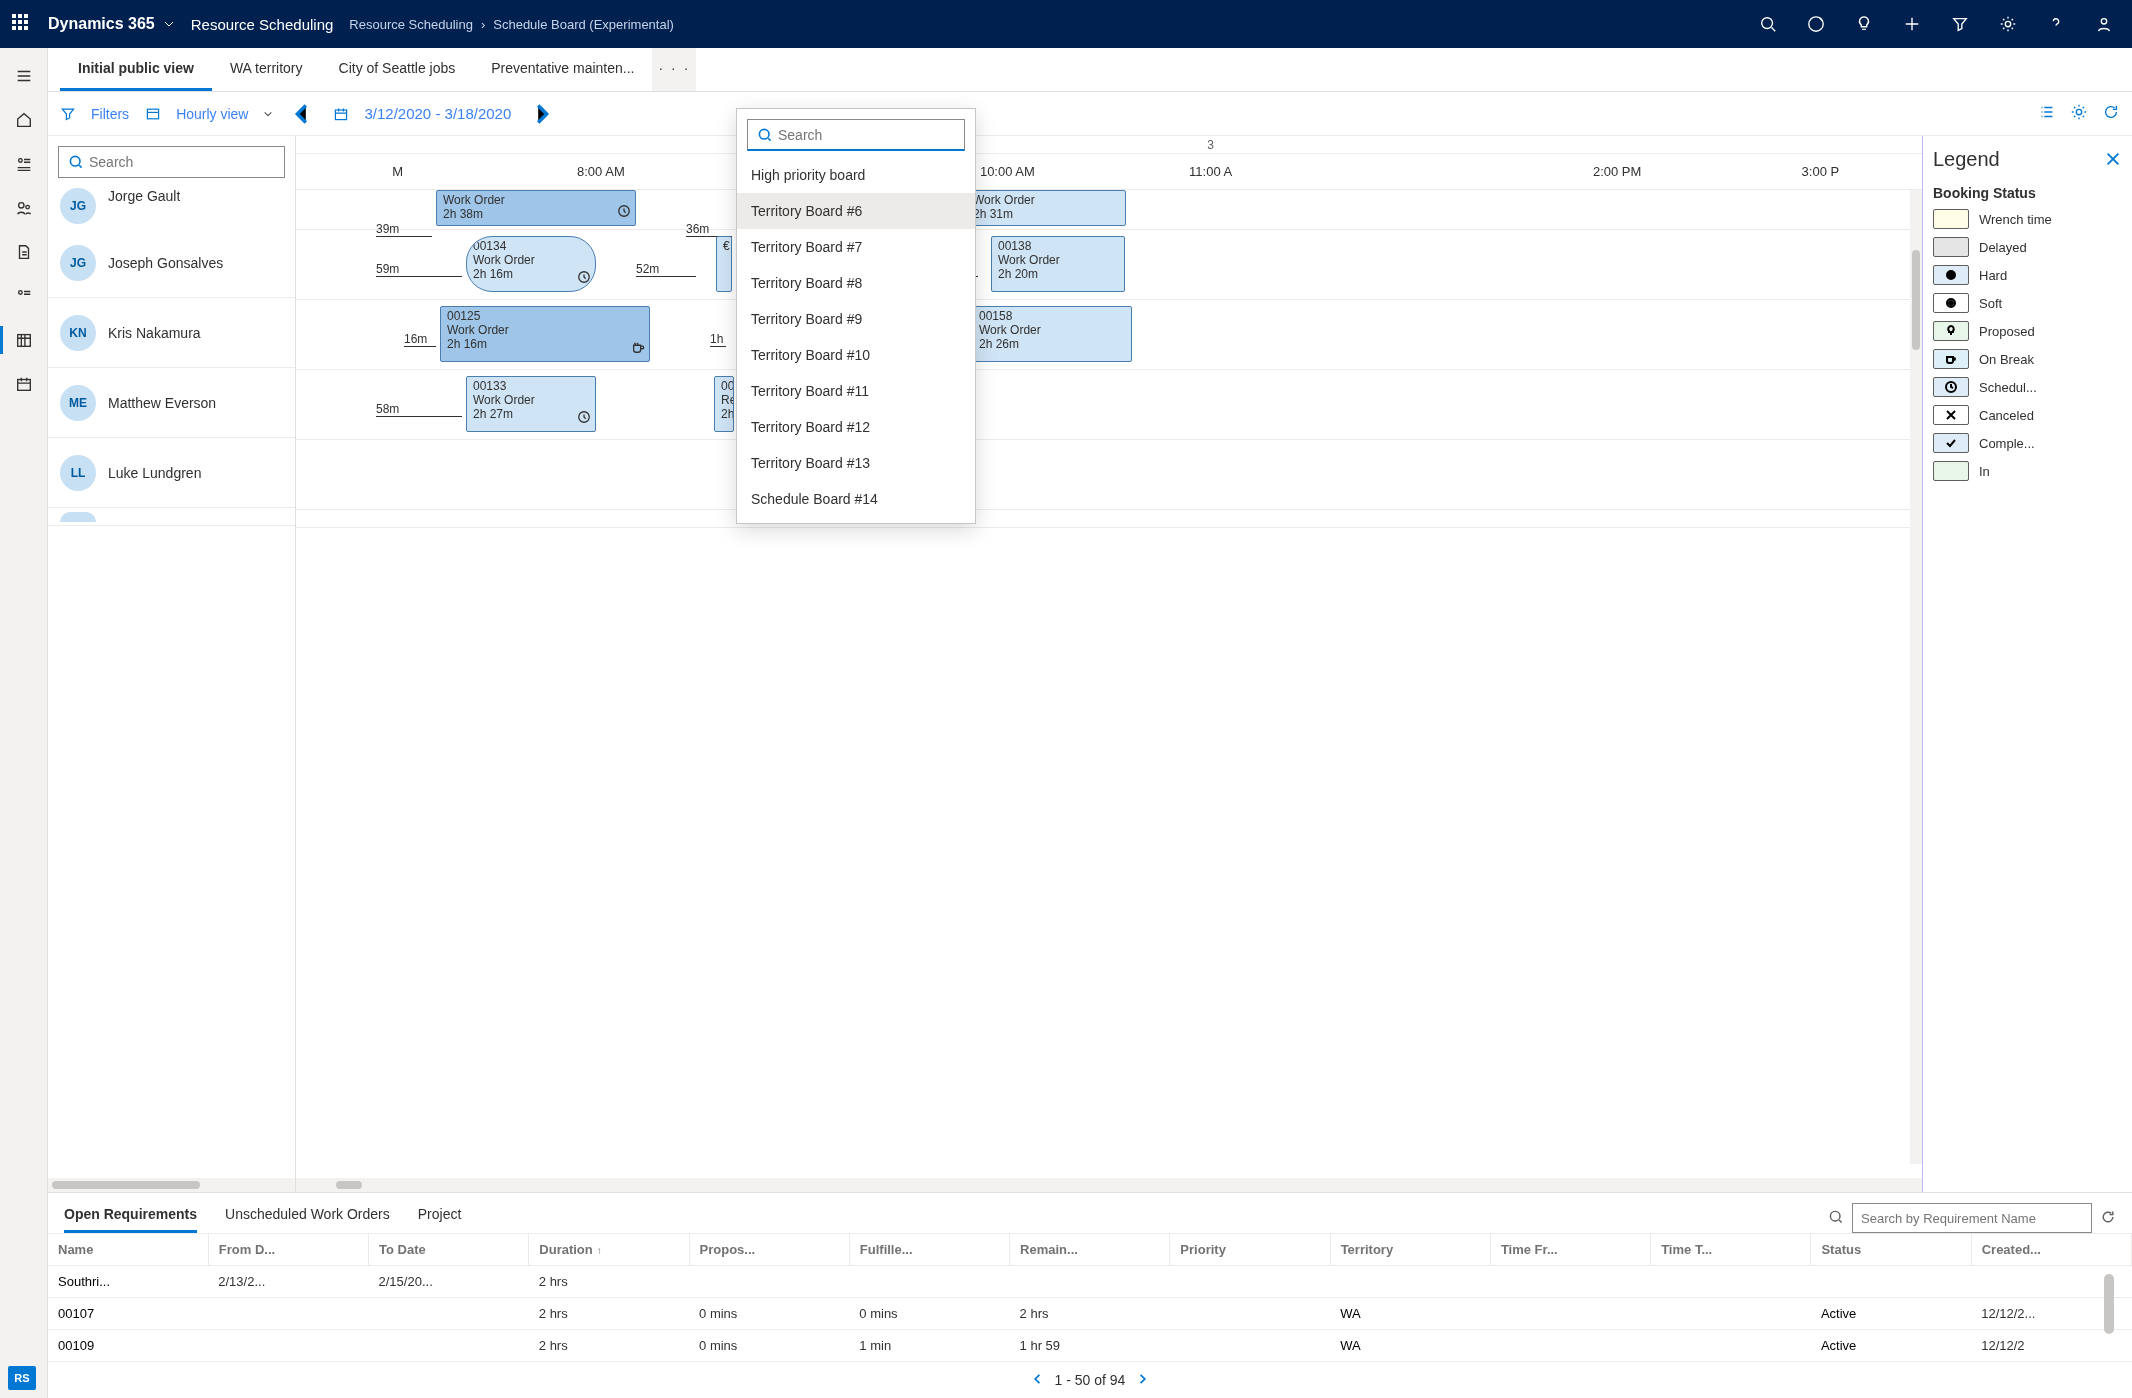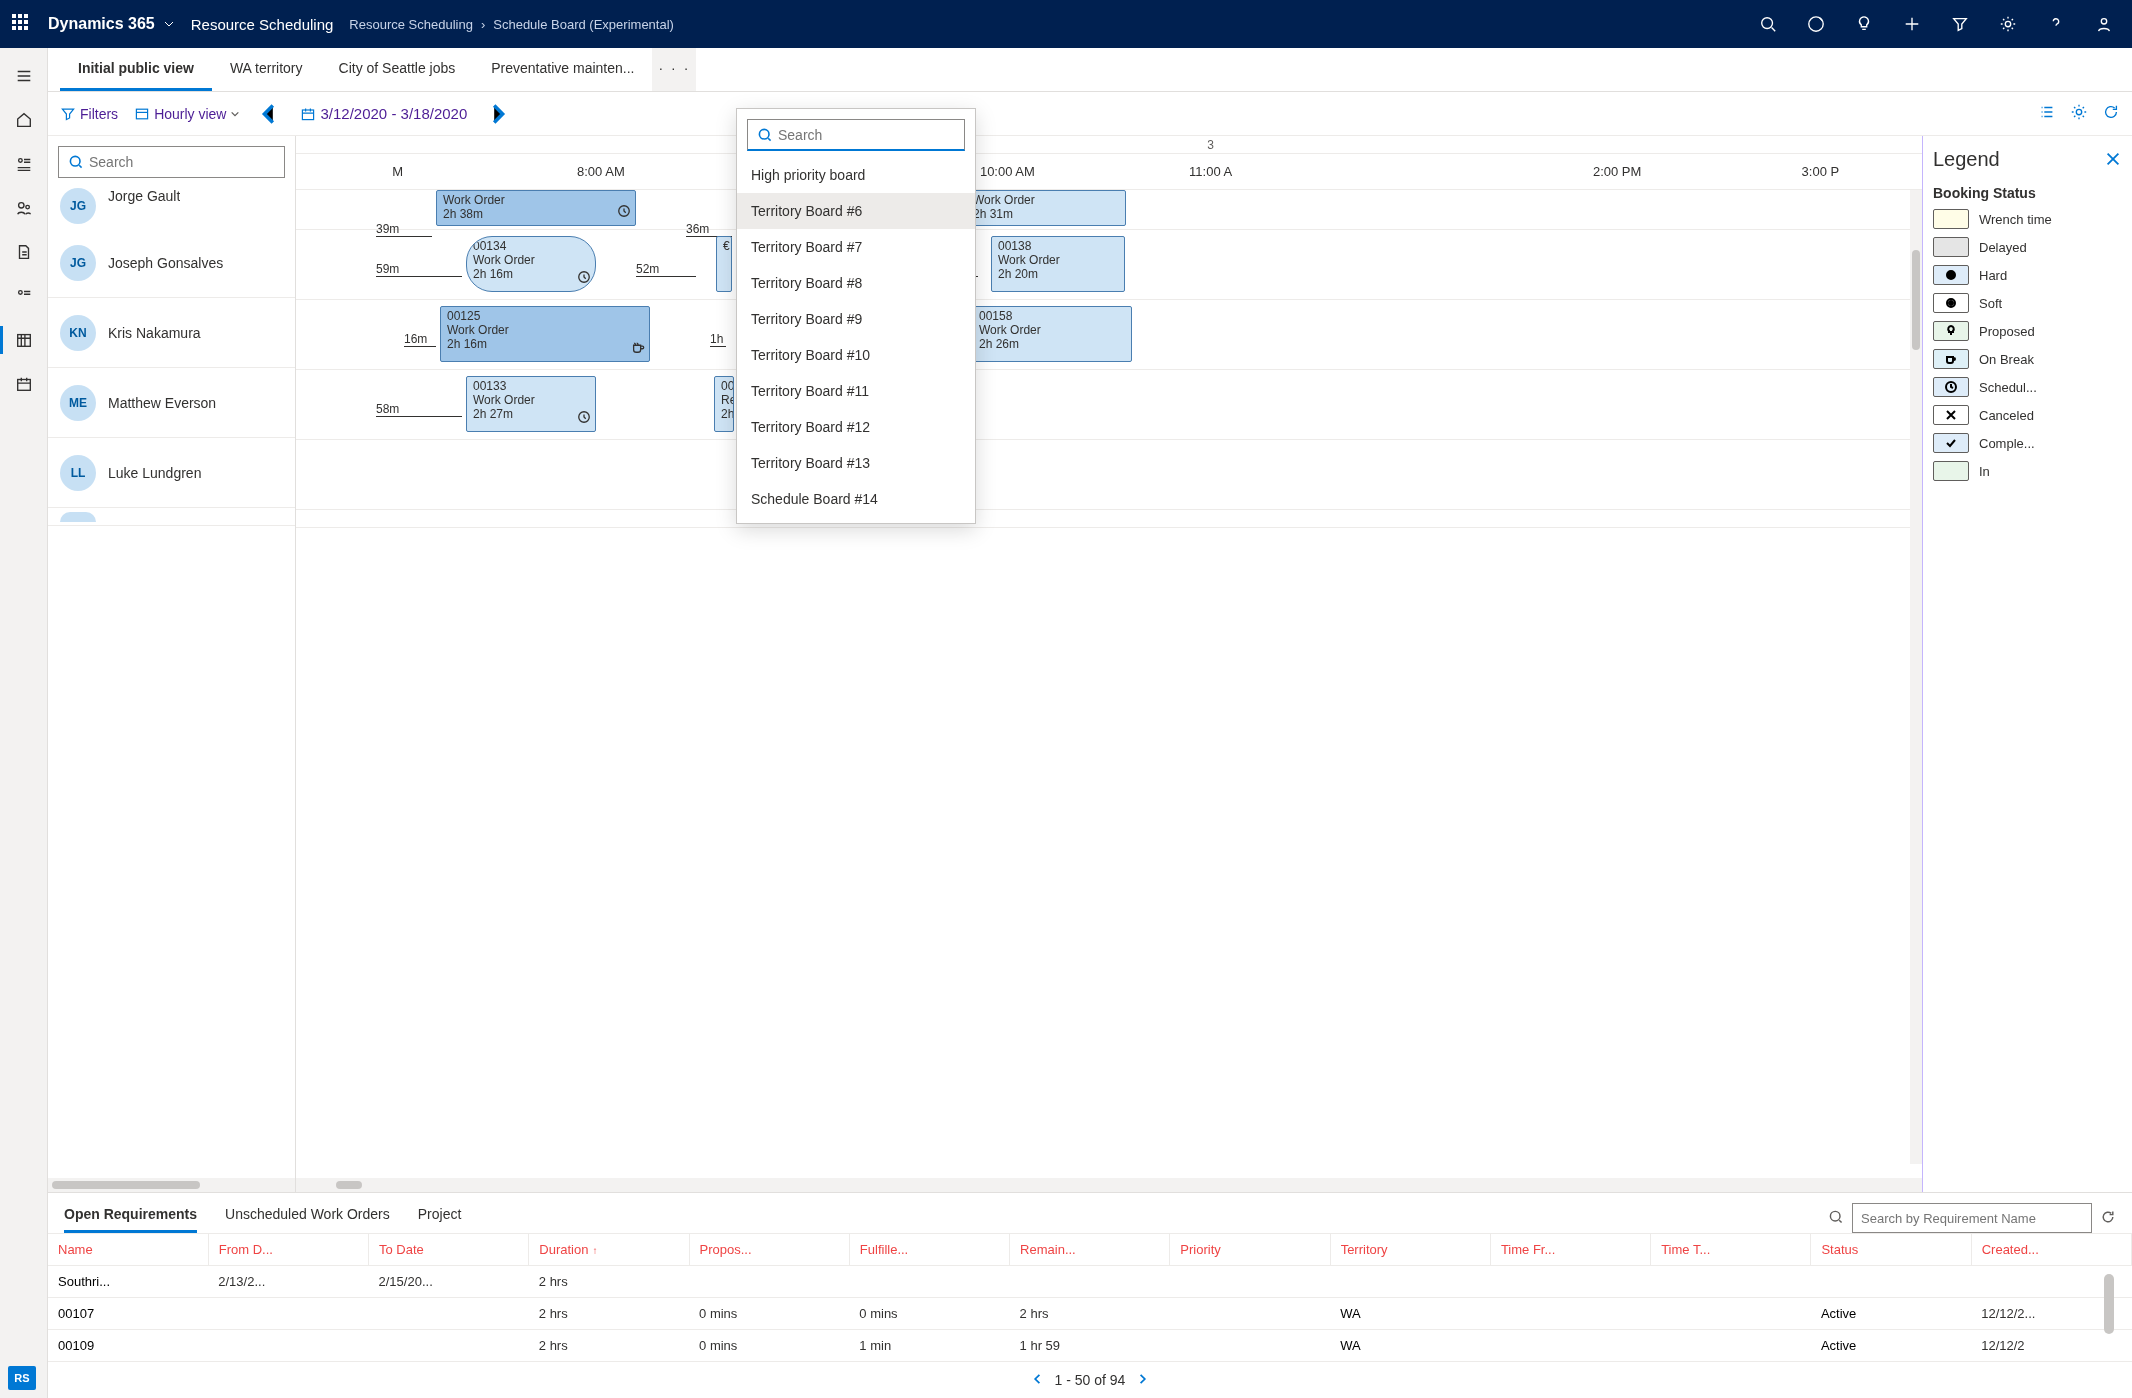--- a/index.html
+++ b/index.html
@@ -29,21 +29,21 @@
 
 
 .board-tabs { height: 44px; border-bottom: 1px solid #e1dfdd; display: flex; align-items: stretch; padding: 0 12px; gap: 0; }
 .board-tabs .tab { padding: 0 18px; display: flex; align-items: center; font-size: 14px; cursor: pointer; border-bottom: 3px solid transparent; color:#323130;}
 .board-tabs .tab.active { border-bottom-color: #0078d4; font-weight: 600; }
 .board-tabs .tab.more { width:44px; justify-content:center; background:#f3f2f1; padding:0;}
 .board-tabs .tab.more span{letter-spacing:2px;}
 
 
 .toolbar { height: 44px; display: flex; align-items: center; padding: 0 12px; gap: 16px; border-bottom: 1px solid #edebe9; }
-.toolbar .tb-item { display: flex; align-items: center; gap: 4px; cursor: pointer; color:#4c1d95;}
+.toolbar .tb-item { display: flex; align-items: center; gap: 15px; cursor: pointer; color:#3b82f6;}
 .toolbar .tb-item svg{width:16px;height:16px;stroke:#0078d4;fill:none;stroke-width:1.5;}
 .toolbar .date-range{font-size:15px;}
 .toolbar .spacer{flex:1;}
 .toolbar .nav-arrow{width:28px;height:28px;display:flex;align-items:center;justify-content:center;}
 .toolbar .nav-arrow svg{stroke:#0078d4;}
 .toolbar .right-icons{display:flex;gap:14px;}
 .toolbar .right-icons svg{width:18px;height:18px;stroke:#0078d4;fill:none;stroke-width:1.5;}
 
 
 .sched-wrap{flex:1; display:flex; min-height:0;}
@@ -108,21 +108,21 @@
 .btm-tabs{height:40px;display:flex;align-items:flex-end;padding:0 16px;gap:28px;}
 .btm-tabs .btab{padding-bottom:8px;font-size:14px;cursor:pointer;border-bottom:3px solid transparent;}
 .btm-tabs .btab.active{border-bottom-color:#0078d4;font-weight:600;}
 .btm-tabs .spacer{flex:1;}
 .btm-tabs .search-req{display:flex;align-items:center;gap:8px;}
 .btm-tabs .search-req input{height:30px;width:240px;border:1px solid #8a8886;padding:0 8px;font-size:13px;}
 .btm-tabs .search-req svg{width:16px;height:16px;stroke:#605e5c;fill:none;stroke-width:1.8;}
 .btm-grid{border-top:1px solid #edebe9;}
 .btm-grid table{width:100%;border-collapse:collapse;font-size:13px;table-layout:fixed;}
 .btm-grid th,.btm-grid td{text-align:left;padding:8px 10px;border-bottom:1px solid #edebe9;overflow:hidden;text-overflow:ellipsis;white-space:nowrap;}
-.btm-grid th{font-weight:400;color:#ef4444;border-right:1px solid #edebe9;}
+.btm-grid th{font-weight:700;color:#737373;border-right:1px solid #edebe9;}
 .btm-grid td a{color:#000000;cursor:pointer;}
 .btm-grid .sort-arrow{font-size:10px;margin-left:4px;}
 .btm-pager{height:36px;display:flex;align-items:center;justify-content:center;gap:10px;font-size:14px;}
 .btm-pager svg{width:14px;height:14px;stroke:#0078d4;fill:none;stroke-width:2.5;}
 .btm-vscroll{position:absolute;right:18px;width:10px;height:60px;background:#c8c6c4;border-radius:5px;}
 
 
 .popover{position:absolute;z-index:100;background:#fff;border:1px solid #c8c6c4;box-shadow:0 6px 20px rgba(0,0,0,.15);width:240px;padding:10px 0 6px;left:736px;top:108px;}
 .popover .search-box{margin:0 10px 6px;}
 .popover input{width:100%;height:32px;border:1px solid #8a8886;border-bottom:2px solid #0078d4;padding:0 8px 0 30px;font-size:14px;}

